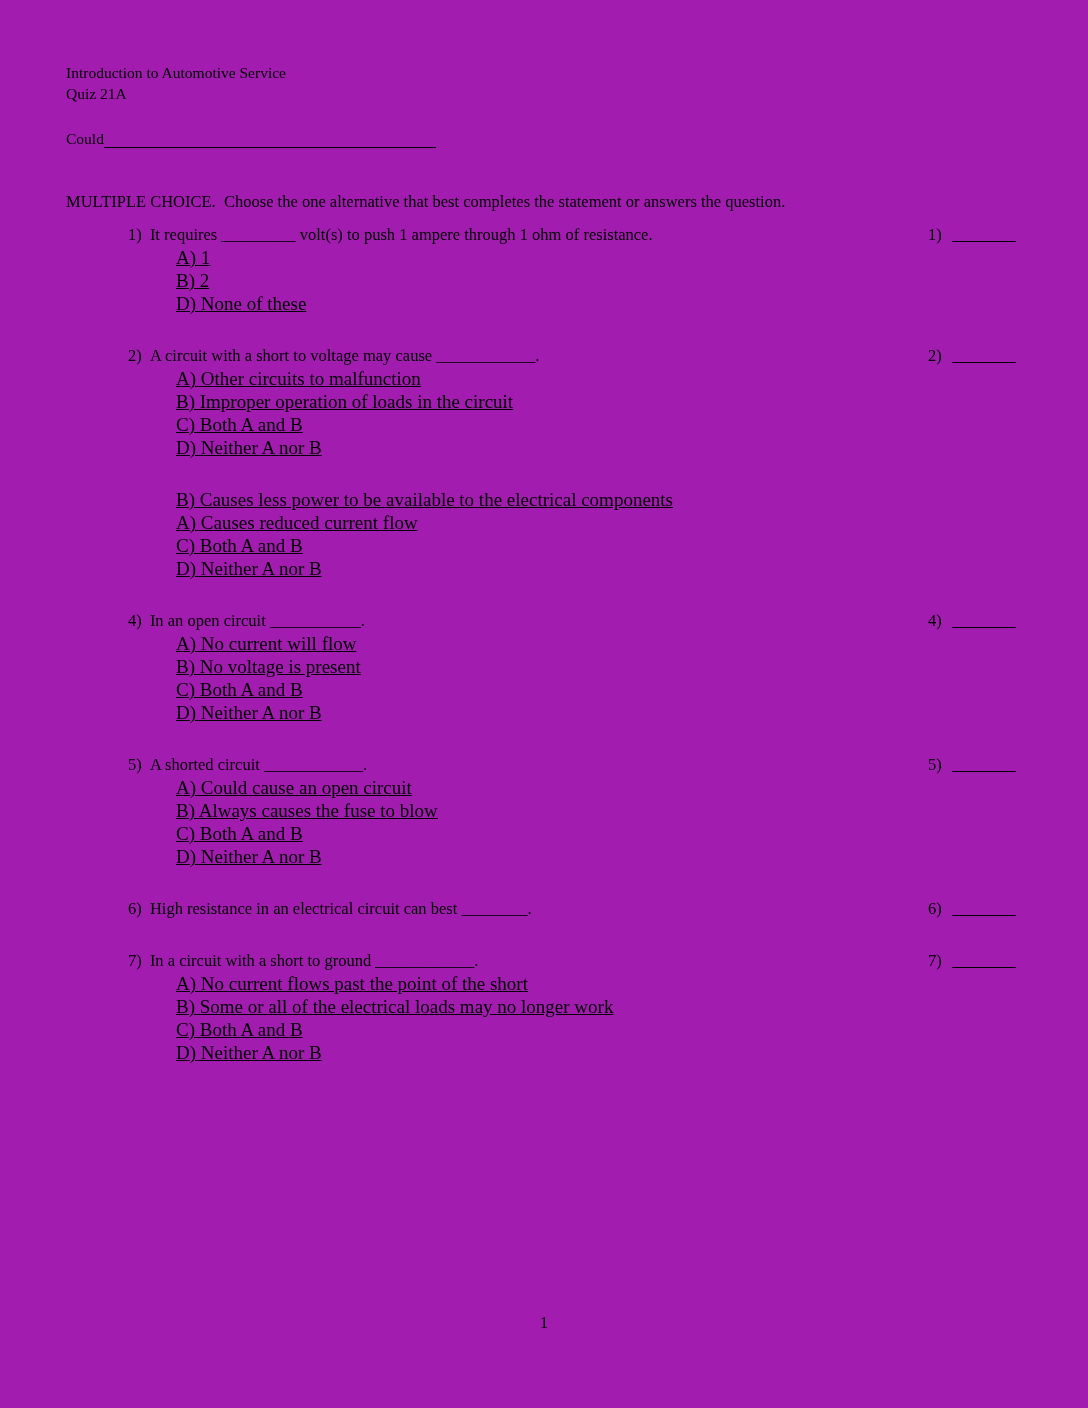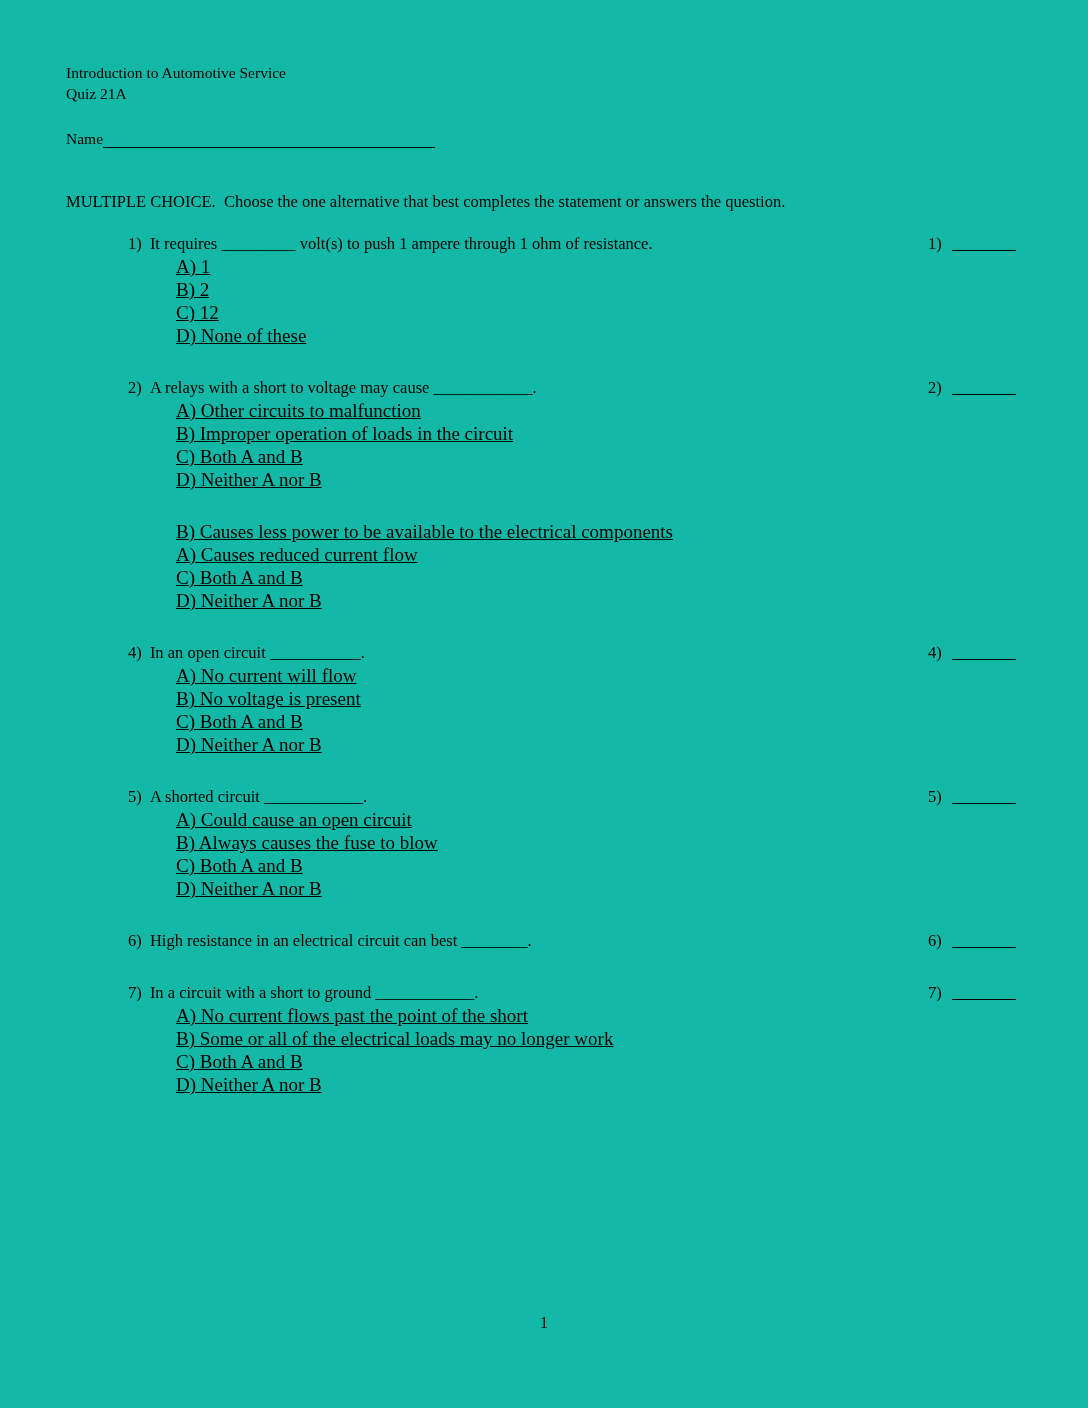--- a/index.html
+++ b/index.html
@@ -1,21 +1,21 @@
 <!DOCTYPE html>
 <html><head>
 <meta charset="utf-8">
 <style>
   * { margin: 0; padding: 0; box-sizing: border-box; }
   html, body { background: #ffffff; }
   .page {
     width: 1088px;
     height: 1408px;
     position: relative;
-    background: #14b8a6;
+    background: #a21caf;
     color: #000000;
     font-family: "Liberation Serif", serif;
     padding: 62px 66px 0 66px;
     overflow: hidden;
   }
   .header-line {
     font-size: 15.5px;
     line-height: 21px;
   }
   .name-row {
@@ -30,21 +30,21 @@
     height: 17px;
     border-bottom: 1px solid #000;
   }
   .instructions {
     margin-top: 44px;
     font-weight: normal;
     font-size: 16.5px;
     white-space: pre-wrap;
   }
   .questions {
-    margin-top: 20px;
+    margin-top: 11px;
   }
   .question {
     margin-bottom: 29px;
   }
   .q-row {
     display: flex;
     align-items: flex-start;
   }
   .q-main {
     flex: 1;
@@ -90,49 +90,48 @@
 <body>
 
 <div class="page">
 
   <div class="header">
     <div class="header-line">Introduction to Automotive Service</div>
     <div class="header-line">Quiz 21A</div>
   </div>
 
   <div class="name-row">
-    <span>Name</span>
+    <span>Could</span>
       <span class="name-underline"></span>
   </div>
 
   <div class="instructions">MULTIPLE CHOICE.  Choose the one alternative that best completes the statement or answers the question.</div>
 
   <div class="questions">
   <div class="question">
     <div class="q-row">
       <div class="q-main">
         <span class="q-number">1) </span><span class="q-text">It requires _________ volt(s) to push 1 ampere through 1 ohm of resistance.</span>
       </div>
       <div class="q-answer">
         <span class="a-number">1)</span>
         <span class="a-blank"></span>
       </div>
     </div>
     <div class="q-options">
           <div class="option">A) 1</div>
           <div class="option">B) 2</div>
-          <div class="option">C) 12</div>
           <div class="option">D) None of these</div>
         </div>
   </div>
 
   <div class="question">
     <div class="q-row">
       <div class="q-main">
-        <span class="q-number">2) </span><span class="q-text">A relays with a short to voltage may cause ____________.</span>
+        <span class="q-number">2) </span><span class="q-text">A circuit with a short to voltage may cause ____________.</span>
       </div>
       <div class="q-answer">
         <span class="a-number">2)</span>
         <span class="a-blank"></span>
       </div>
     </div>
     <div class="q-options">
           <div class="option">A) Other circuits to malfunction</div>
           <div class="option">B) Improper operation of loads in the circuit</div>
           <div class="option">C) Both A and B</div>

